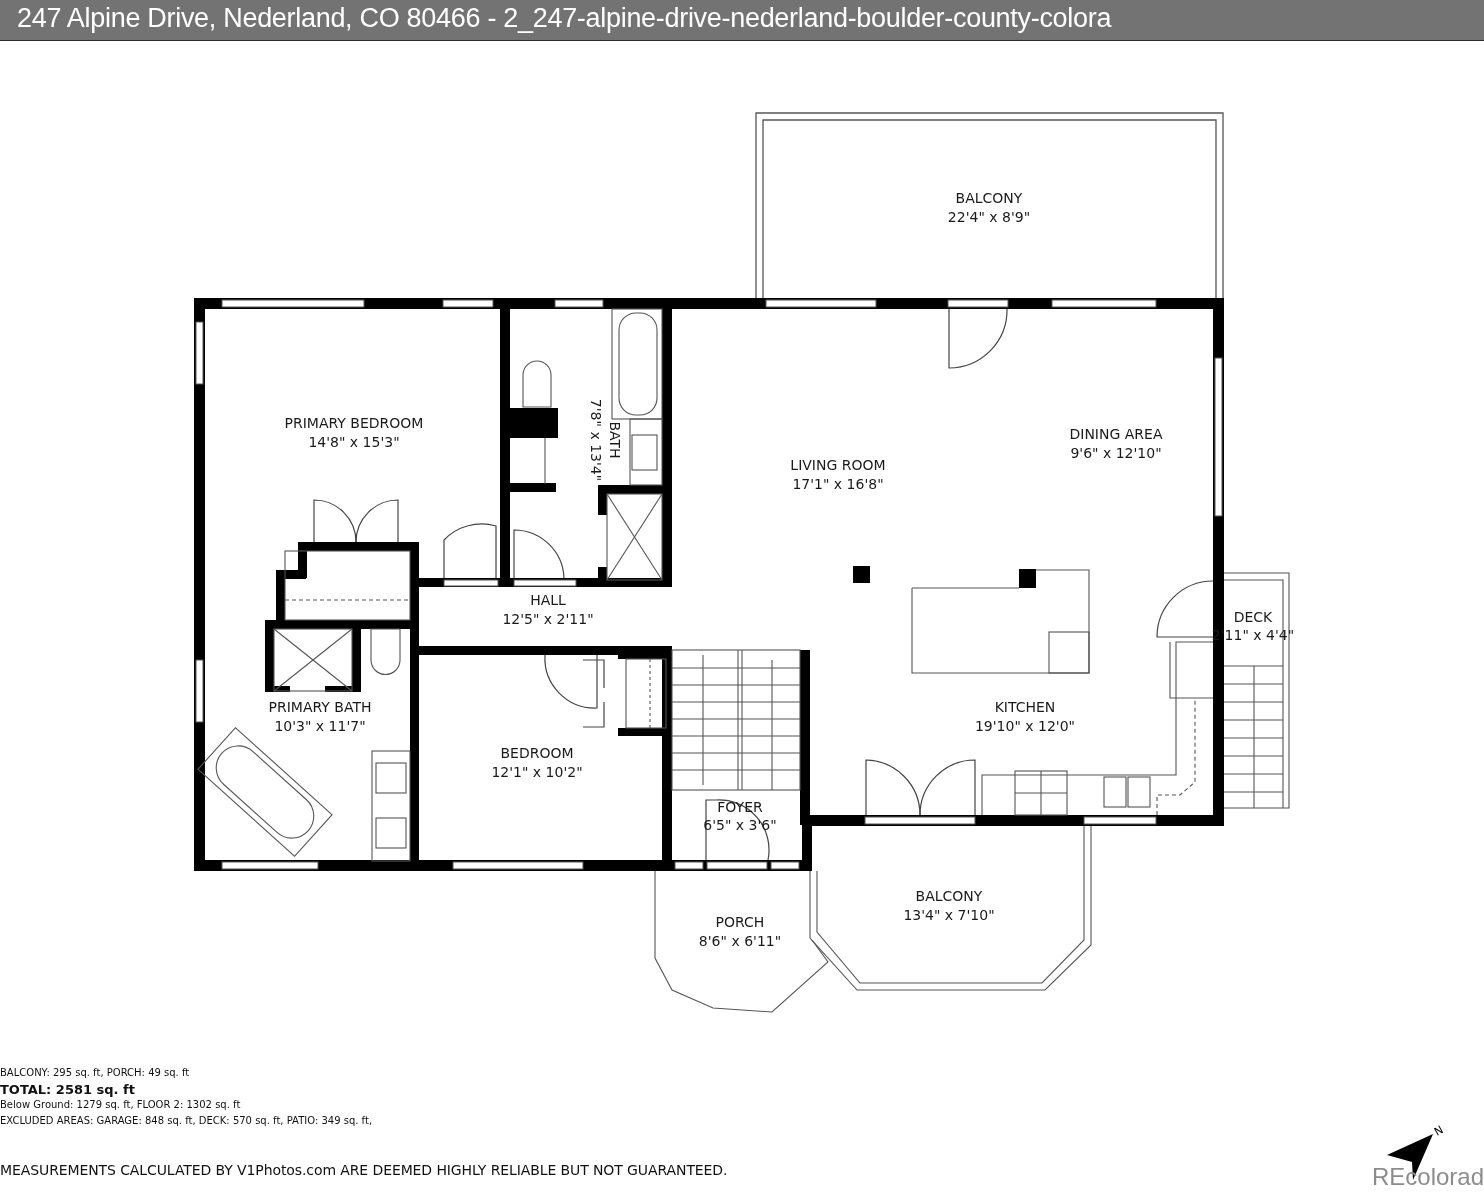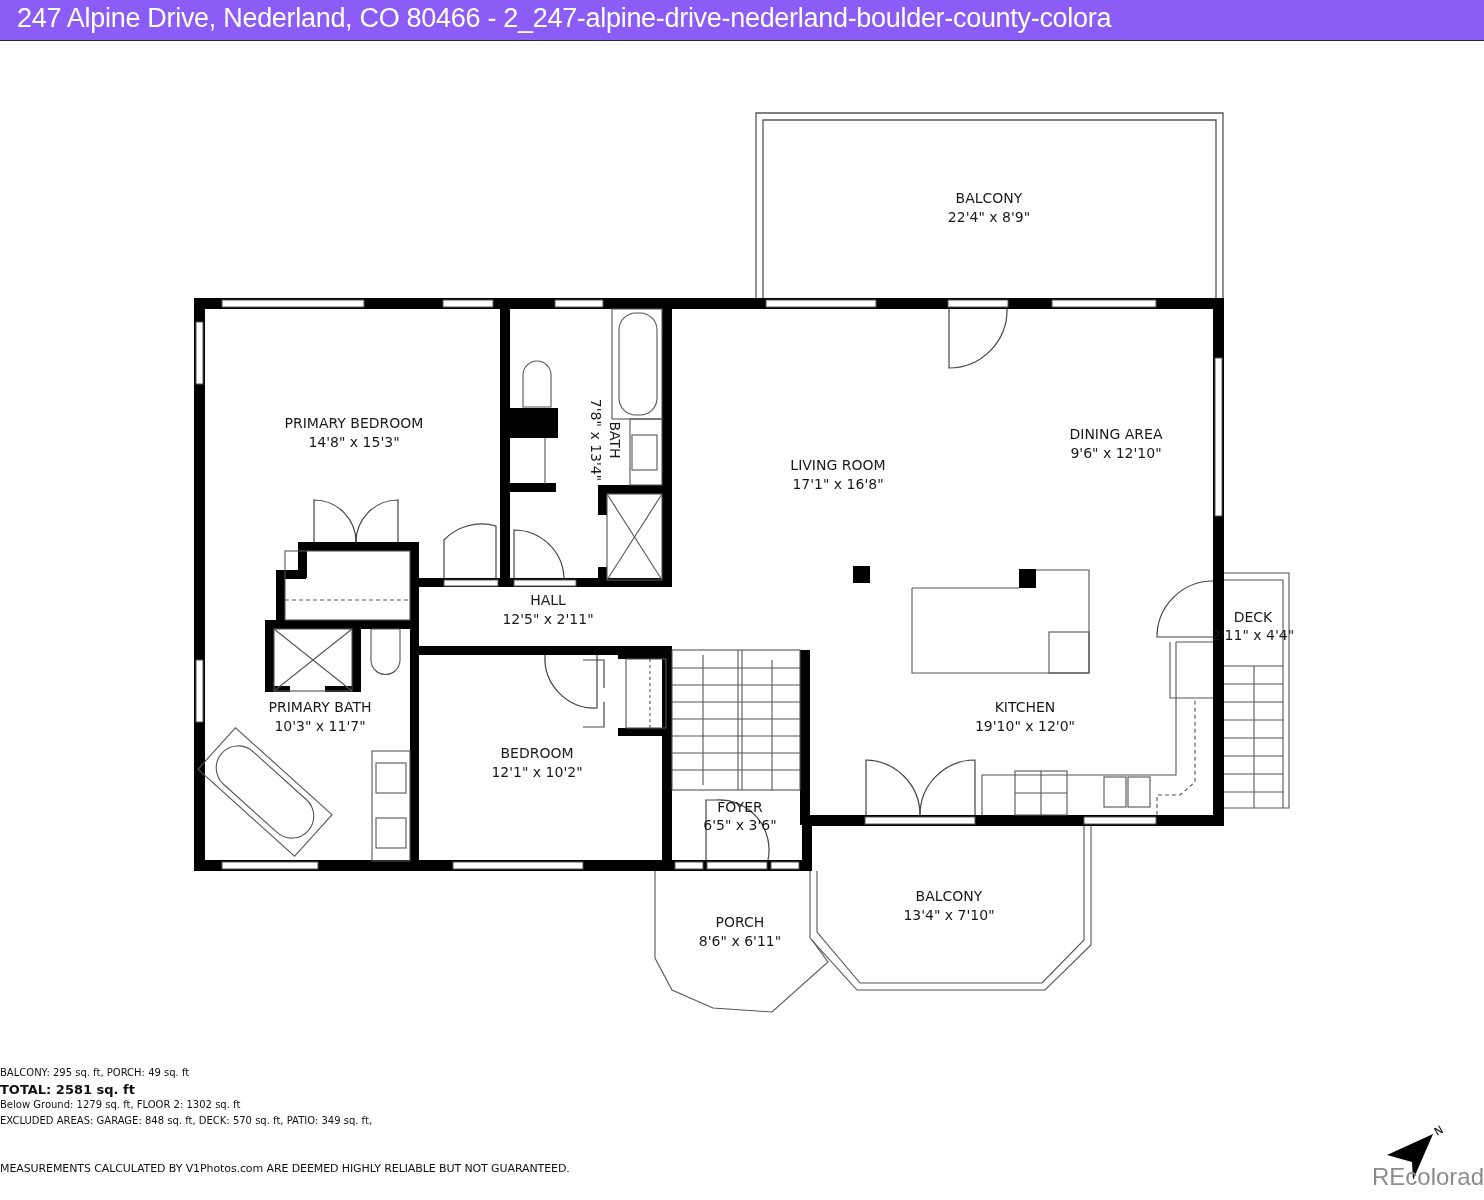--- a/index.html
+++ b/index.html
@@ -1,27 +1,27 @@
 <!DOCTYPE html>
 <html><head>
 <meta charset="utf-8">
 <style>
   html, body { margin: 0; padding: 0; background: #ffffff; }
   body { width: 1484px; height: 1200px; position: relative; overflow: hidden; font-family: "DejaVu Sans", sans-serif; }
-  .title-bar { position: absolute; left: 0; top: 0; width: 1484px; height: 40px; background: #8b5cf6; border-bottom: 1px solid #2a2a2a; }
+  .title-bar { position: absolute; left: 0; top: 0; width: 1484px; height: 40px; background: #737373; border-bottom: 1px solid #2a2a2a; }
   .title-text { position: absolute; left: 17px; top: 3px; font-family: "Liberation Sans", sans-serif; font-size: 27px; color: #ffffff; white-space: nowrap; letter-spacing: -0.3px; }
   svg.plan { position: absolute; left: 0; top: 0; }
   .lbl { font-family: "DejaVu Sans", sans-serif; font-size: 14px; fill: #1a1a1a; text-anchor: middle; }
   .summary { position: absolute; left: 0; width: 1484px; text-align: left; color: #111; font-family: "DejaVu Sans", sans-serif; }
   .sum-total { top: 1082px; font-size: 13px; font-weight: bold; }
   .sum-line { font-size: 10px; }
   .sum-l1 { top: 1099px; }
   .sum-l2 { top: 1115px; }
   .sum-l3 { top: 1067px; }
-  .disclaimer { top: 1162px; font-size: 11px; letter-spacing: -0.1px; }
+  .disclaimer { top: 1162px; font-size: 14px; letter-spacing: -0.1px; }
   .watermark { position: absolute; left: 1372px; top: 1163px; font-family: "Liberation Sans", sans-serif; font-size: 24px; color: #8c8c8c; }
   .compass { position: absolute; left: 1385px; top: 1122px; }
 </style>
 </head>
 <body>
 
 <div class="title-bar">
   <div class="title-text">247 Alpine Drive, Nederland, CO 80466 - 2_247-alpine-drive-nederland-boulder-county-colora</div>
 </div>
 

